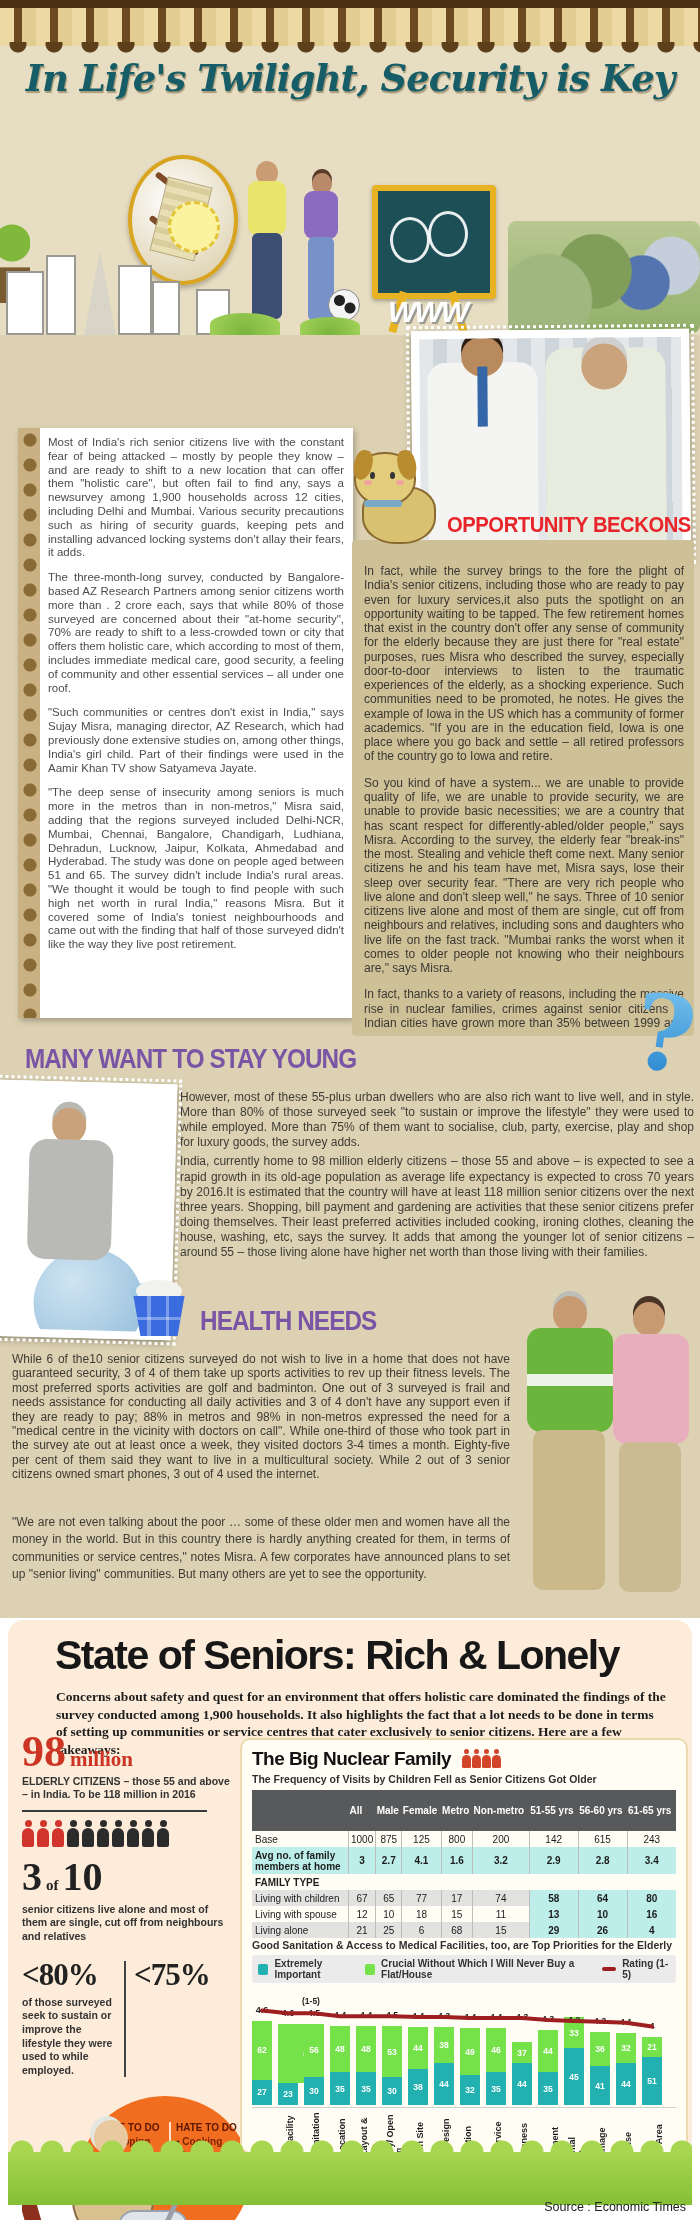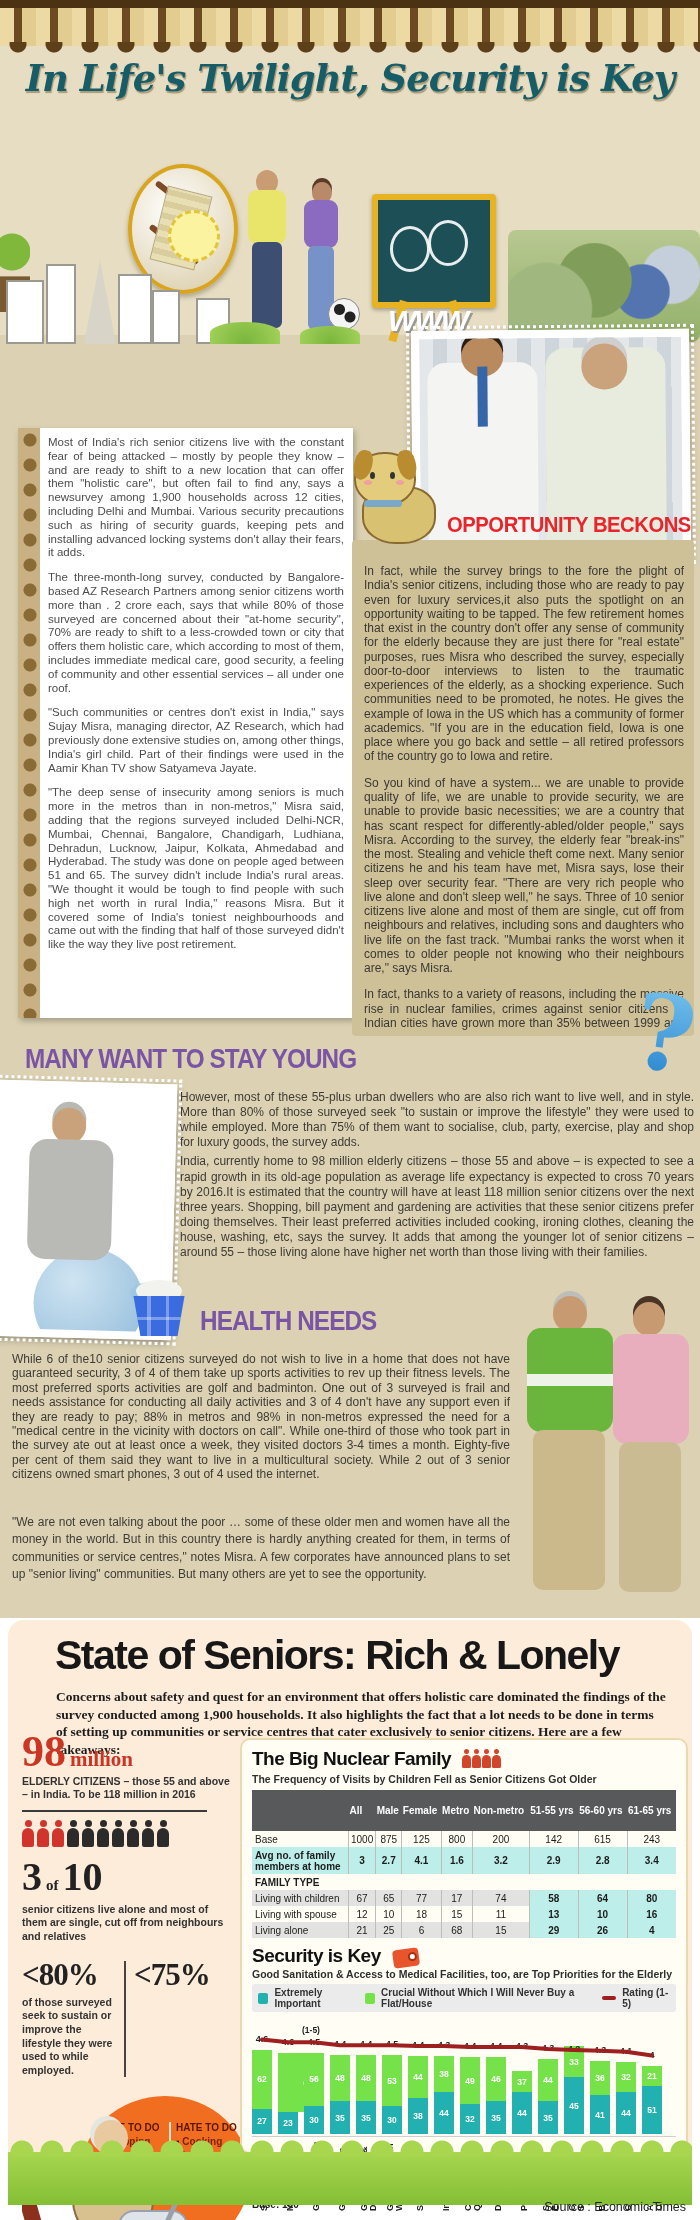--- a/index.html
+++ b/index.html
@@ -12,21 +12,21 @@
   .awning{position:absolute;top:0;left:0;width:700px;height:46px;
     background:repeating-linear-gradient(90deg,#ecd9a4 0 14px,#6b4a21 14px 22px,#e3cc8f 22px 36px);}
   .awning::before{content:"";position:absolute;top:0;left:0;width:100%;height:8px;background:#4a3212;}
   .awning::after{content:"";position:absolute;bottom:-12px;left:0;width:100%;height:16px;
     background:radial-gradient(circle at 18px 2px,#5d4019 8px,transparent 9px);background-size:36px 16px;}
   
   .main-title{position:absolute;top:56px;left:0;width:700px;text-align:center;
     font-family:"DejaVu Serif",serif;font-style:italic;font-weight:bold;font-size:37px;
     color:#175d67;text-shadow:1px 2px 1px rgba(90,70,30,.45);letter-spacing:-1px;}
   
-  .collage{position:absolute;top:112px;left:0;width:700px;height:230px;}
+  .collage{position:absolute;top:103px;left:0;width:700px;height:230px;}
   .deckchair-oval{position:absolute;left:128px;top:52px;width:102px;height:122px;border-radius:50%;
     background:radial-gradient(circle at 40% 35%,#fff,#d8caa3);border:4px solid #d9a520;box-shadow:0 3px 5px rgba(0,0,0,.25);}
   .deckchair-oval .note{position:absolute;left:26px;top:22px;width:44px;height:74px;transform:rotate(14deg);
     background:repeating-linear-gradient(0deg,#e9dfb4 0 6px,#d9cd9d 6px 12px);border:1px solid #b7a87a;}
   .deckchair-oval .frame{position:absolute;left:18px;top:30px;width:60px;height:6px;background:#7d4b28;transform:rotate(38deg);border-radius:3px;box-shadow:22px 38px 0 #7d4b28;}
   .figure .head{position:absolute;border-radius:50%;}
   .man1 .head{left:16px;top:0;width:22px;height:24px;background:#c99c74;}
   .man1 .torso{position:absolute;left:8px;top:20px;width:38px;height:54px;background:#e9e46a;border-radius:9px;}
   .man1 .legs{position:absolute;left:12px;top:72px;width:30px;height:86px;background:#3c4e71;border-radius:6px;}
   .woman1 .head{left:14px;top:0;width:20px;height:22px;background:#b98a69;box-shadow:0 -4px 0 #5a3a28;}
@@ -485,24 +485,20 @@
               <td class="">6</td>
               <td class="">68</td>
               <td class="">15</td>
               <td class="cy">29</td>
               <td class="cy">26</td>
               <td class="cy">4</td>
             </tr>
           </tbody>
         </table>
 
-      <div class="sec-title-row">
-        <span class="sec-title">Security is Key</span>
-        <span class="cam"></span>
-      </div>
       <div class="sec-sub">Good Sanitation &amp; Access to Medical Facilities, too, are Top Priorities for the Elderly</div>
       <div class="legend">
         <span class="sw teal"></span>
         <span>Extremely Important</span>
         <span class="sw green"></span>
         <span>Crucial Without Which I Will Never Buy a Flat/House</span>
         <span class="sw line"></span>
         <span>Rating (1-5)</span>
       </div>
       <div class="chart">

